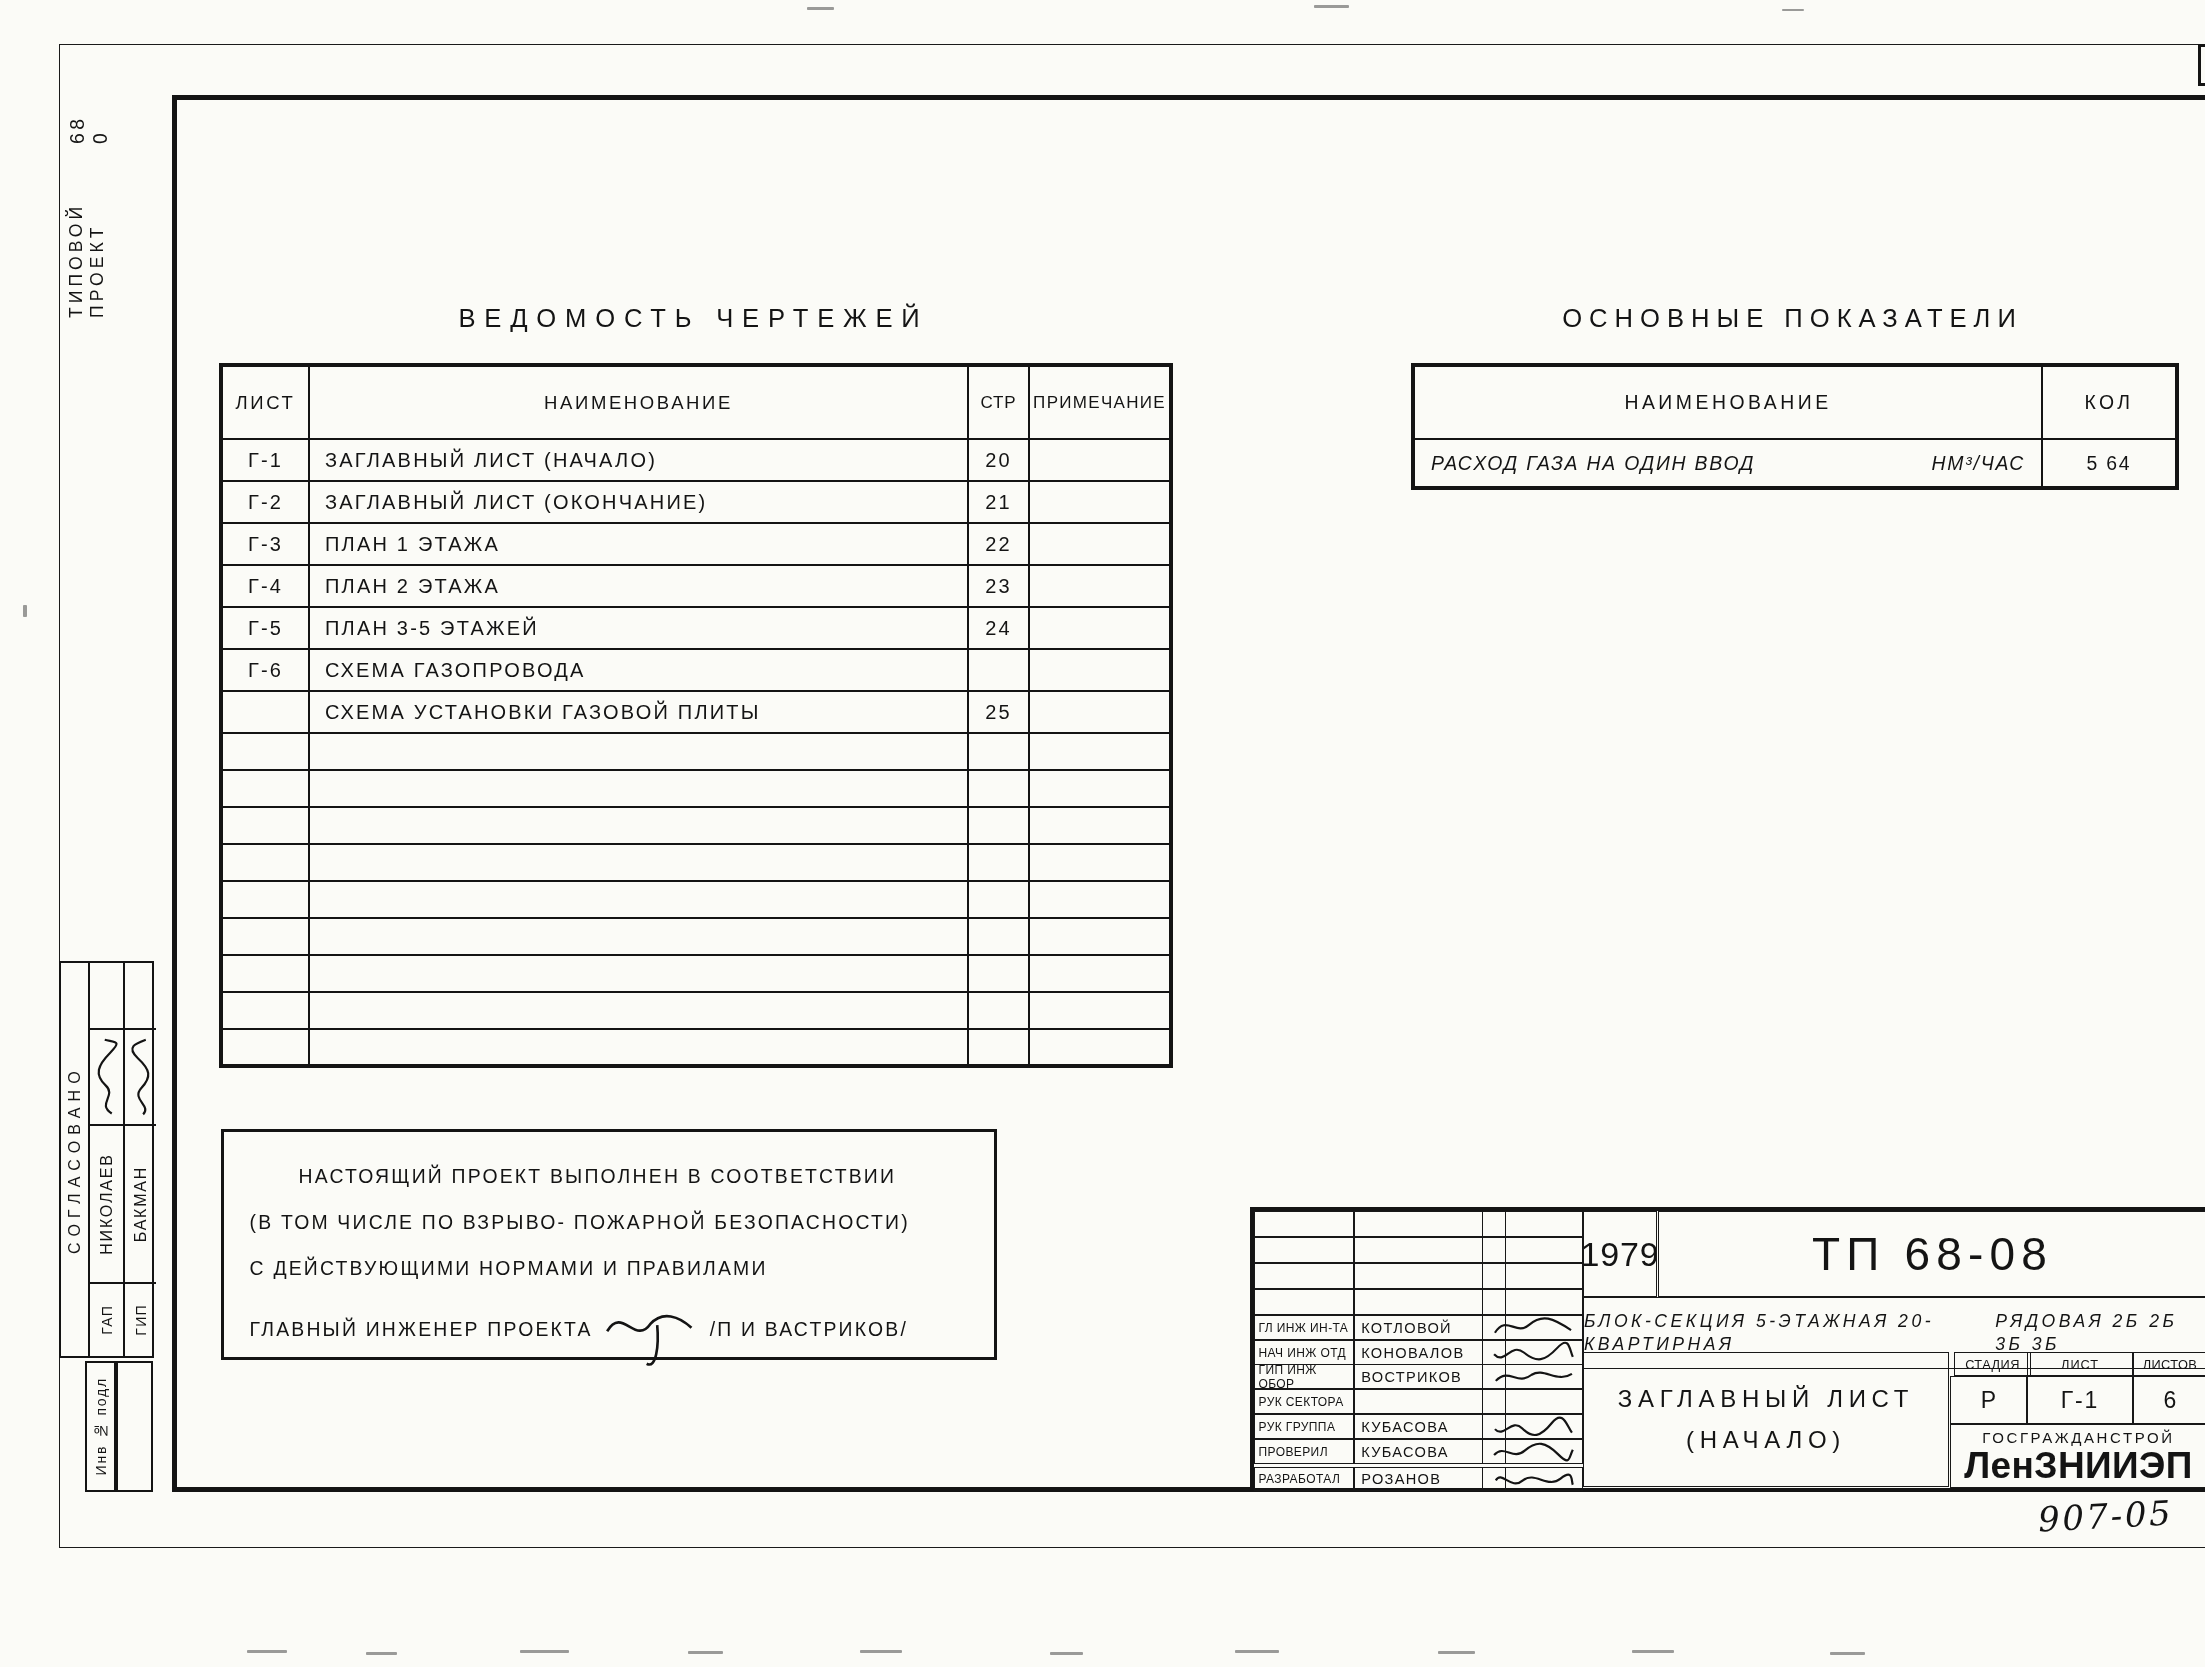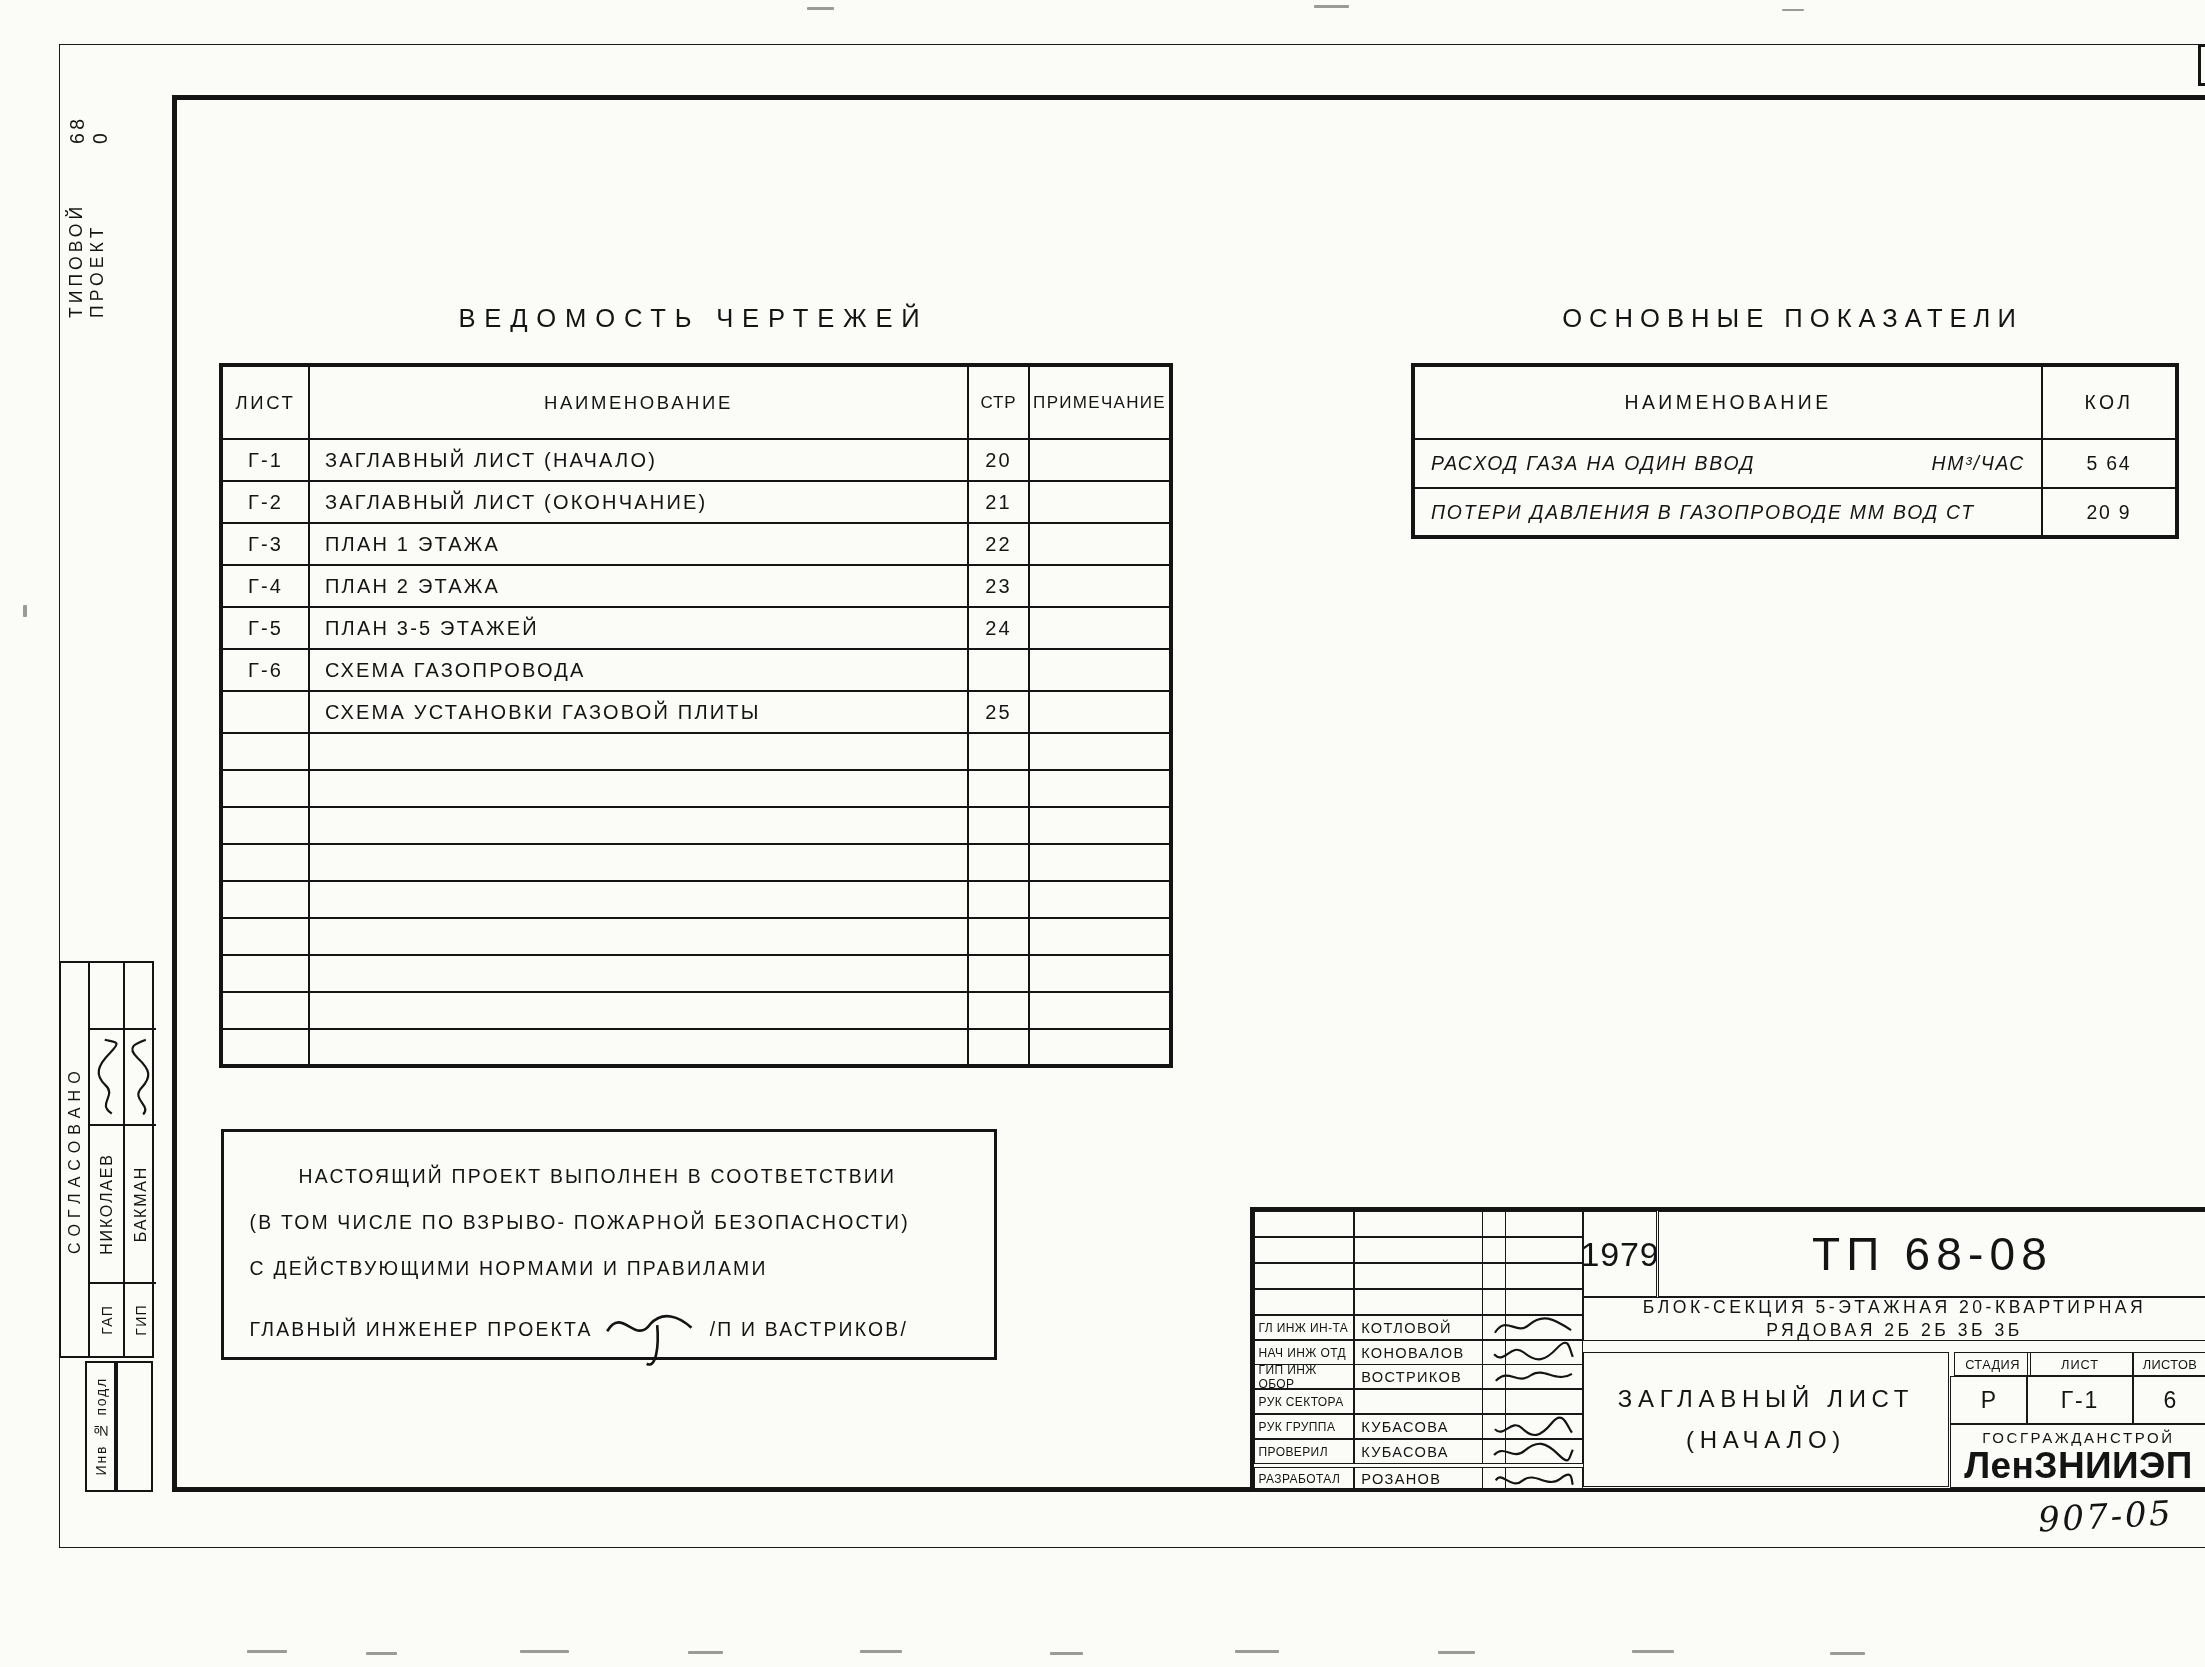--- a/index.html
+++ b/index.html
@@ -258,29 +258,20 @@
     <tbody>
       <tr>
         <td class="ind-name">
           <div class="ind-flex">
             <span>Расход газа на один ввод</span>
             <span>нм³/час</span>
           </div>
         </td>
         <td class="ind-val">5 64</td>
       </tr>
-      <tr>
-        <td class="ind-name">
-          <div class="ind-flex">
-            <span>Потери давления в газопроводе мм вод ст</span>
-            <span></span>
-          </div>
-        </td>
-        <td class="ind-val">20 9</td>
-      </tr>
     </tbody>
   </table>
 
   <div class="note up">
     <div class="ind">Настоящий проект выполнен в соответствии</div>
     <div>(в том числе по взрыво- пожарной безопасности)</div>
     <div>с действующими нормами и правилами</div>
     <div class="note-sign">
       <span>Главный инженер проекта</span>
       <svg width="101" height="53" viewBox="0 0 230 120" style="overflow:visible;">
@@ -347,21 +338,21 @@
     <div class="sc gc1 sr6 pname up">Розанов</div>
     <div class="sc gc2 sr6 sig-cell">
       <svg width="84" height="21" viewBox="0 0 190 48">
           <path d="M10 26 C 24 2, 44 50, 72 26 C 100 4, 128 46, 158 22 S 182 28, 186 36" fill="none" stroke="#141414" stroke-width="5"></path>
         </svg>
     </div>
 
     <div class="sc" style="left:329px;top:0;width:74px;height:86px;font-size:34px;letter-spacing:0.9px;">1979</div>
     <div class="sc" style="left:404px;top:0;width:549px;height:86px;font-size:46px;letter-spacing:6.2px;">ТП 68-08</div>
 
-    <div class="sc up" style="left:329px;top:86px;width:623px;height:44px;flex-direction:column;line-height:1.3;font-size:17.6px;letter-spacing:3.5px;">
+    <div class="sc up" style="left:329px;top:86px;width:623px;height:72px;line-height:1.3;font-size:17.6px;letter-spacing:3.5px;font-style:italic;">
       <div>Блок-секция 5-этажная 20-квартирная</div>
       <div>рядовая 2Б 2Б 3Б 3Б</div>
     </div>
 
     <div class="sc up" style="left:329px;top:141px;width:366px;height:135px;flex-direction:column;gap:12.3px;font-size:24px;letter-spacing:5.7px;">
       <div>Заглавный лист</div>
       <div>(начало)</div>
     </div>
 
     <div class="sc up" style="left:700px;top:141px;width:77px;height:24px;font-size:12.8px;letter-spacing:0.4px;">Стадия</div>

